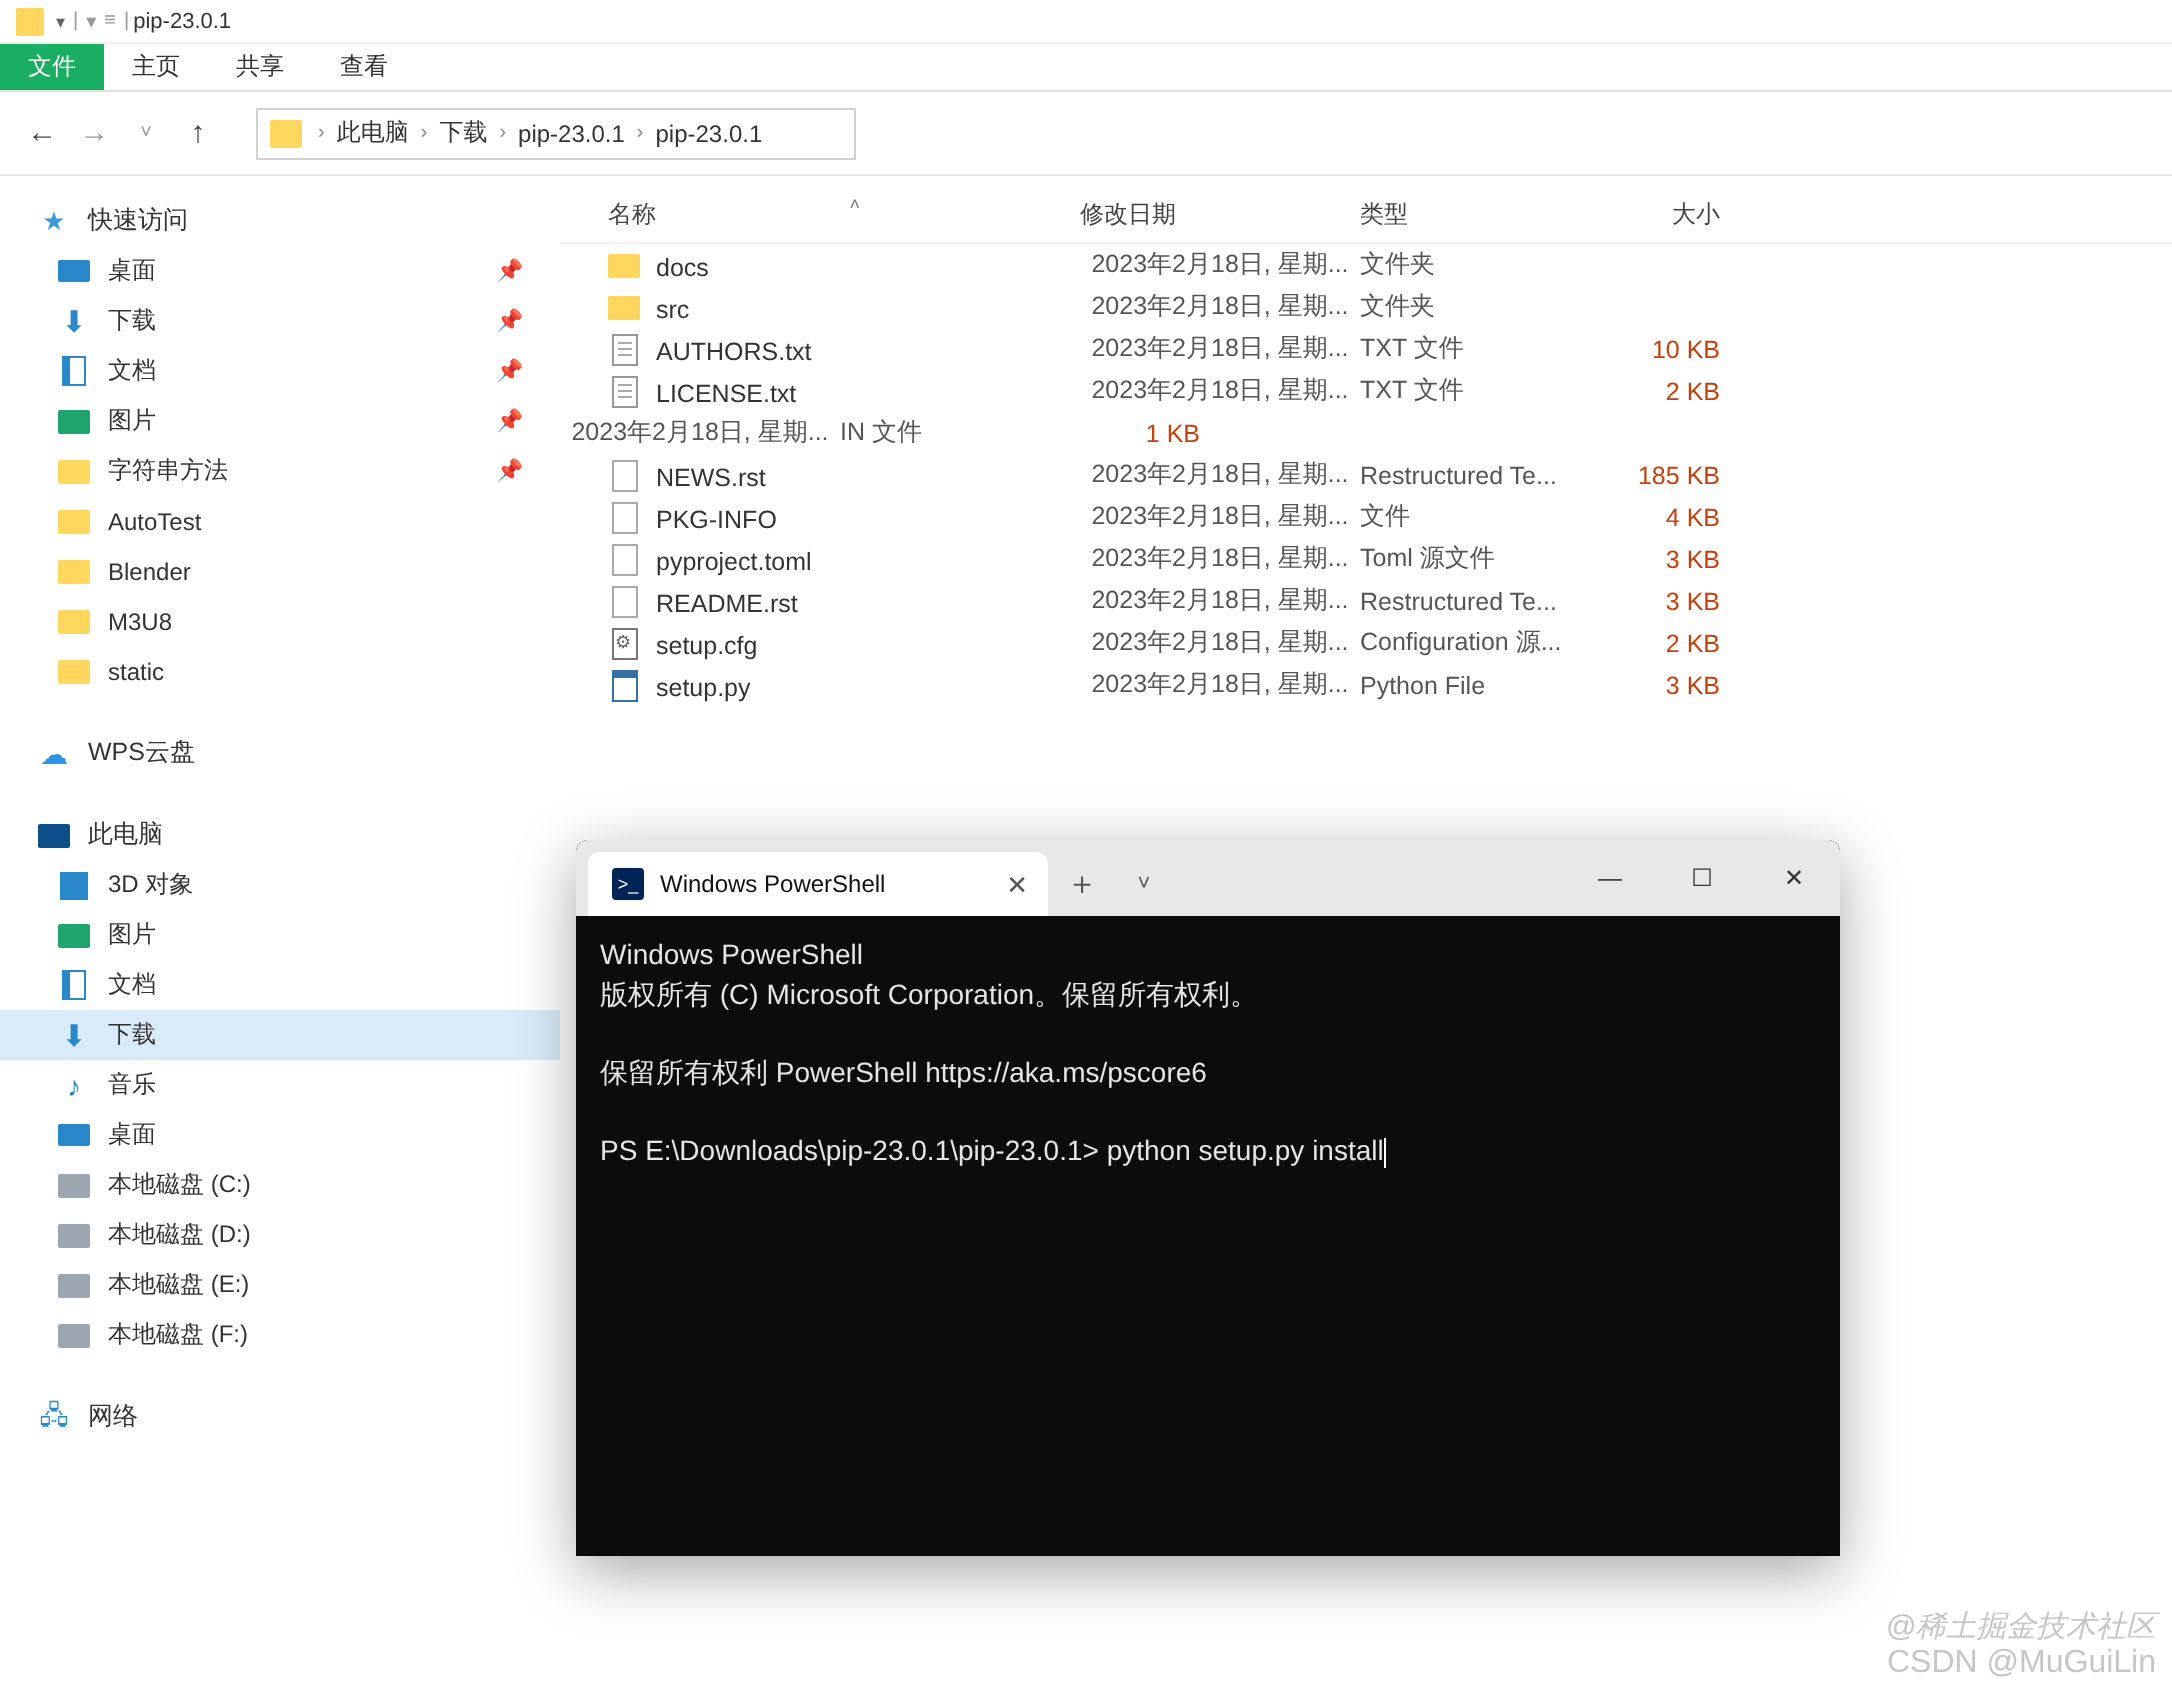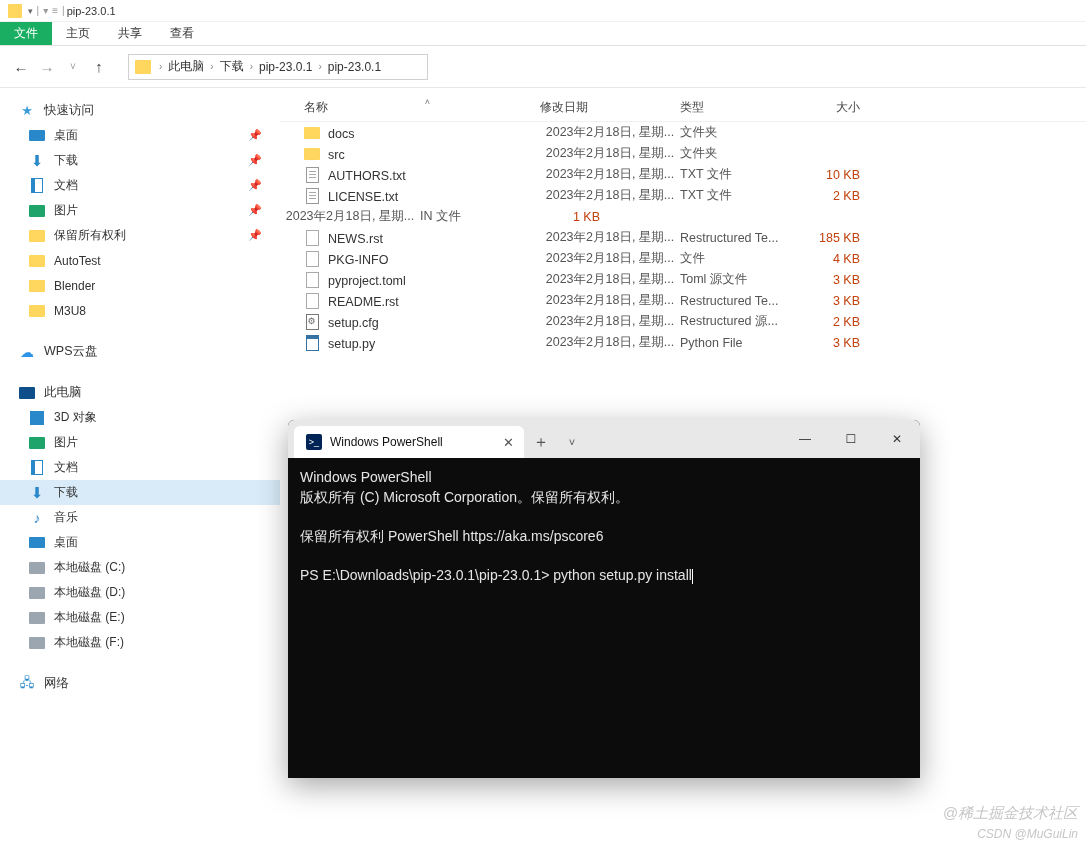--- a/index.html
+++ b/index.html
@@ -81,21 +81,21 @@
 .term-plus { width: 34px; height: 32px; display: flex; align-items: center; justify-content: center; font-size: 16px; color: #555; }
 .term-down { width: 28px; height: 32px; display: flex; align-items: center; justify-content: center; font-size: 11px; color: #555; }
 .term-ctrls { margin-left: auto; display: flex; height: 38px; }
 .term-ctrl { width: 46px; display: flex; align-items: center; justify-content: center; font-size: 12px; color: #333; }
 .term-body { padding: 10px 12px; font-family: Consolas, "Courier New", monospace; font-size: 14px; color: #e5e5e5; line-height: 1.4; }
 .term-prompt .cmd { color: #e5e5e5; }
 .term-cursor { display: inline-block; width: 1px; height: 15px; background: #fff; vertical-align: middle; }
 
 
 .wm1 { position: absolute; right: 8px; bottom: 28px; color: #c6c6c6; font-size: 15px; font-style: italic; }
-.wm2 { position: absolute; right: 8px; bottom: 10px; color: #c6c6c6; font-size: 12px; font-style: italic; }
+.wm2 { position: absolute; right: 8px; bottom: 10px; color: #c6c6c6; font-size: 16px; }
 </style>
 </head>
 <body>
 
 <div class="title-bar">
   <span class="folder-icon"></span>
   <span class="chevron">▾</span>
   <span class="eq">|</span>
   <span class="eq">▾</span>
   <span class="eq">≡</span>
@@ -162,40 +162,46 @@
             <span class="side-icon">
               <span class="ic-pic"></span>
             </span>
             <span>图片</span>
             <span class="pin">📌</span>
           </div>
           <div class="side-item">
             <span class="side-icon">
               <span class="ic-folder"></span>
             </span>
-            <span>保留所有权利</span>
+            <span>字符串方法</span>
             <span class="pin">📌</span>
           </div>
           <div class="side-item">
             <span class="side-icon">
               <span class="ic-folder"></span>
             </span>
             <span>AutoTest</span>
           </div>
           <div class="side-item">
             <span class="side-icon">
               <span class="ic-folder"></span>
             </span>
             <span>Blender</span>
           </div>
           <div class="side-item">
             <span class="side-icon">
               <span class="ic-folder"></span>
             </span>
             <span>M3U8</span>
+          </div>
+          <div class="side-item">
+            <span class="side-icon">
+              <span class="ic-folder"></span>
+            </span>
+            <span>static</span>
           </div>
         </div>
     </div>
     <div class="side-group">
       <div class="side-item header">
         <span class="side-icon ic-cloud">☁</span>
         <span>WPS云盘</span>
       </div>
     </div>
     <div class="side-group">
@@ -378,21 +384,21 @@
           <div class="cell-size">3 KB</div>
         </div>
         <div class="file-row">
           <div class="cell-name">
             <span class="fic">
               <span class="fic-cfg"></span>
             </span>
             <span>setup.cfg</span>
           </div>
           <div class="cell-date">2023年2月18日, 星期...</div>
-          <div class="cell-type">Restructured 源...</div>
+          <div class="cell-type">Configuration 源...</div>
           <div class="cell-size">2 KB</div>
         </div>
         <div class="file-row">
           <div class="cell-name">
             <span class="fic">
               <span class="fic-py"></span>
             </span>
             <span>setup.py</span>
           </div>
           <div class="cell-date">2023年2月18日, 星期...</div>

